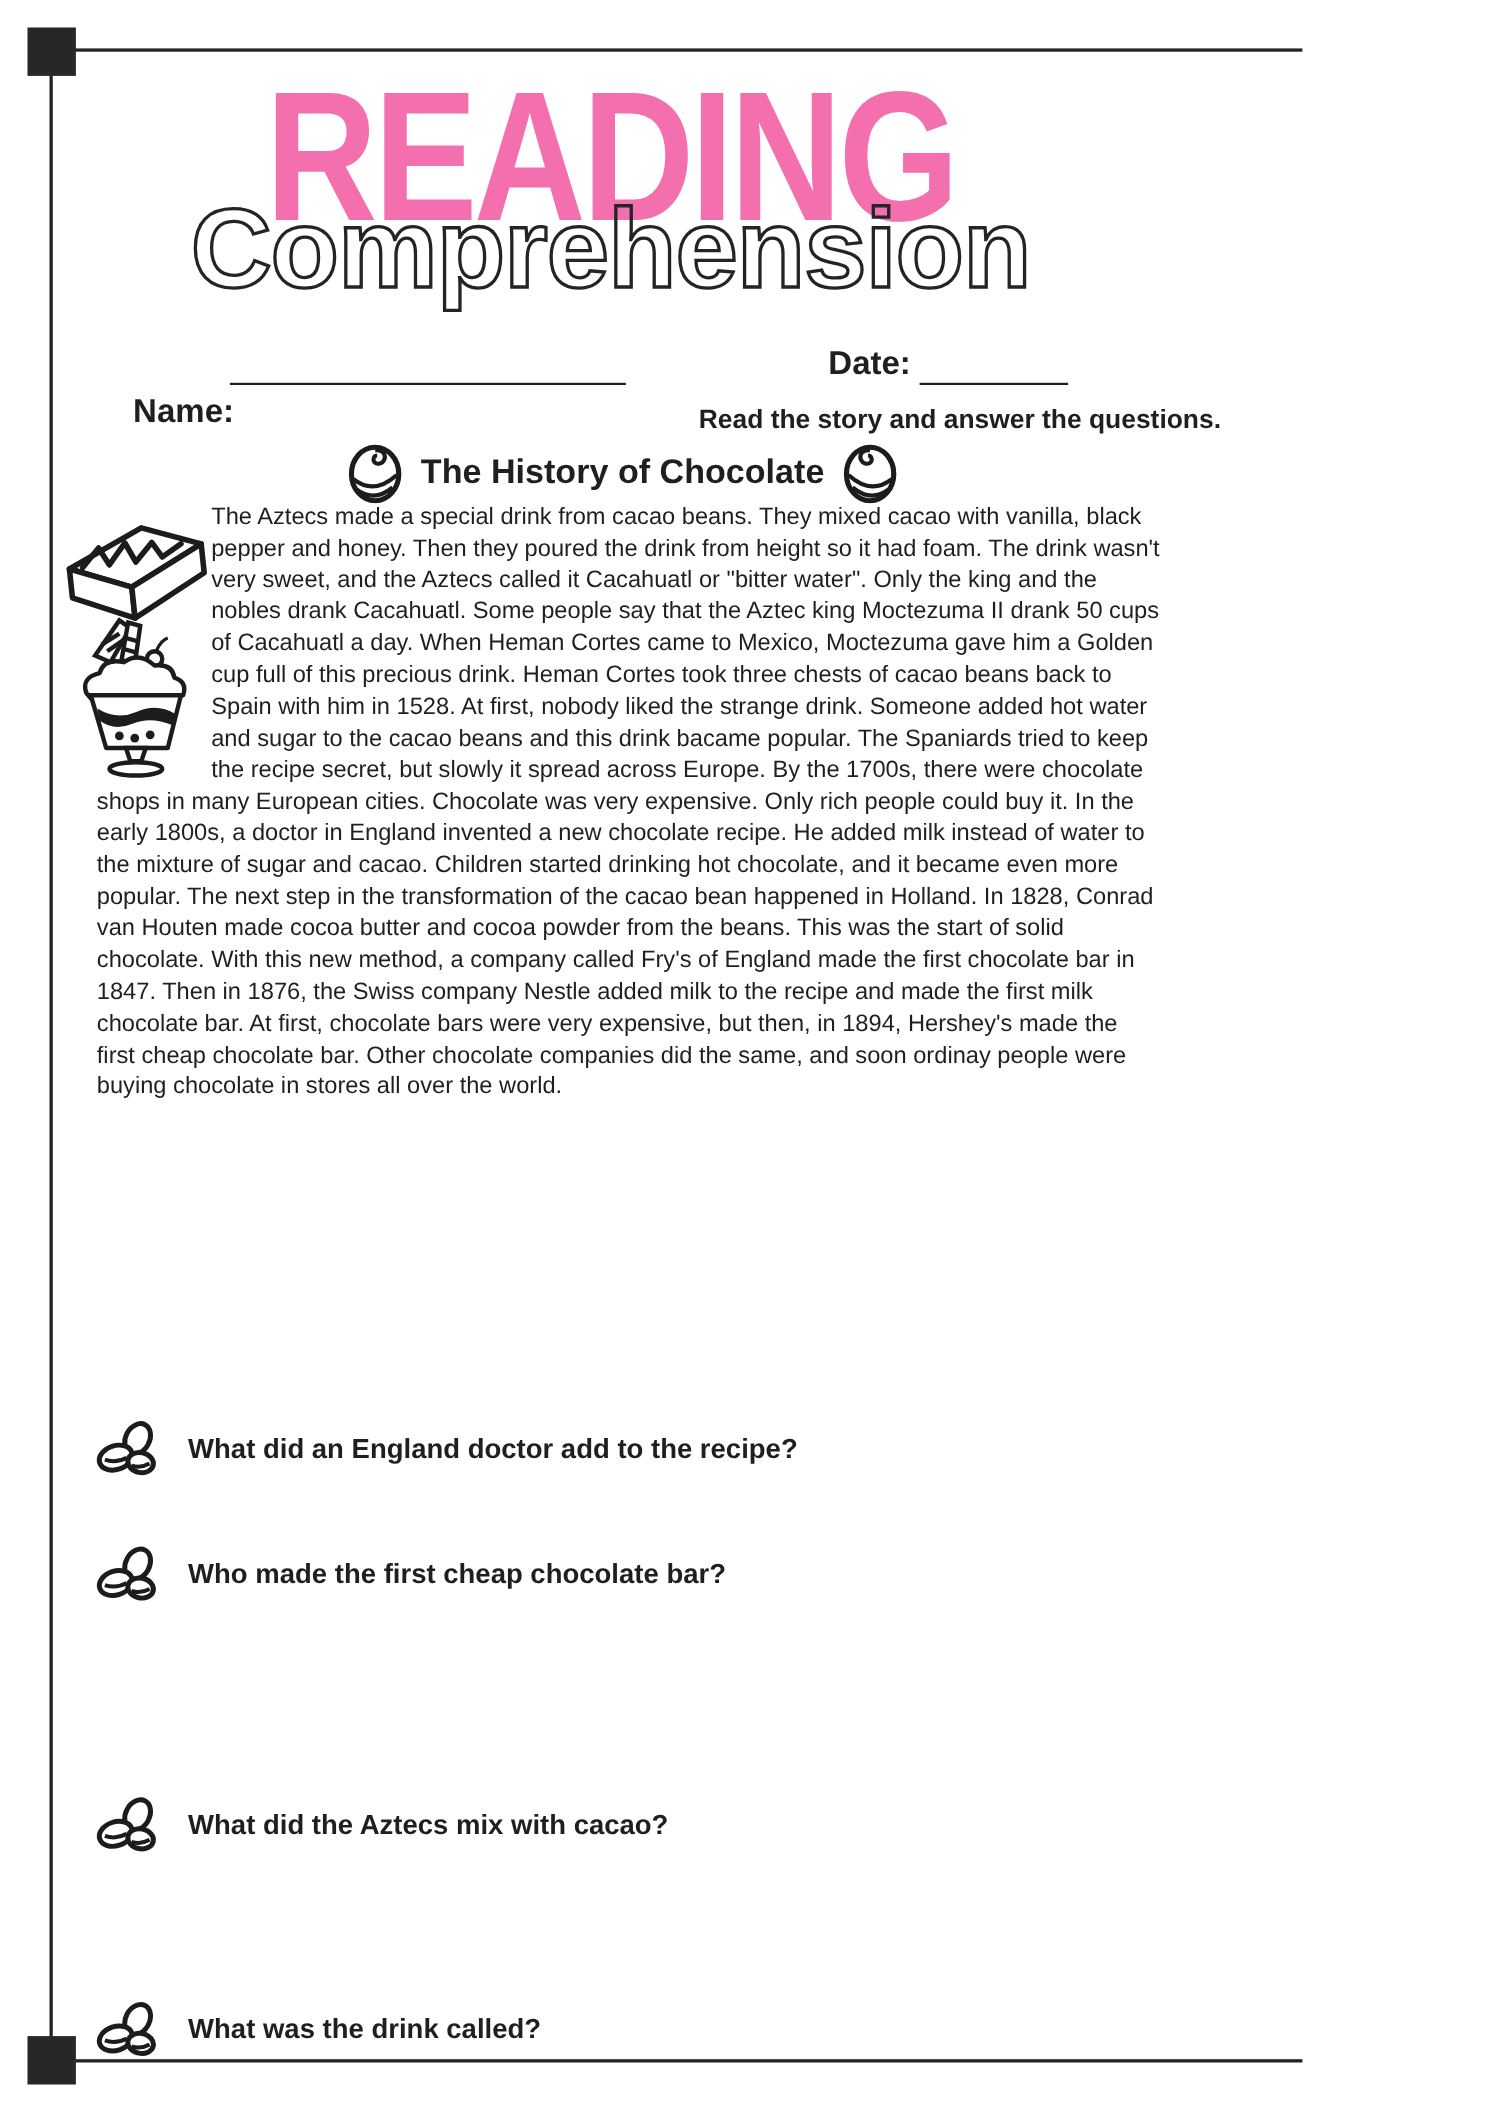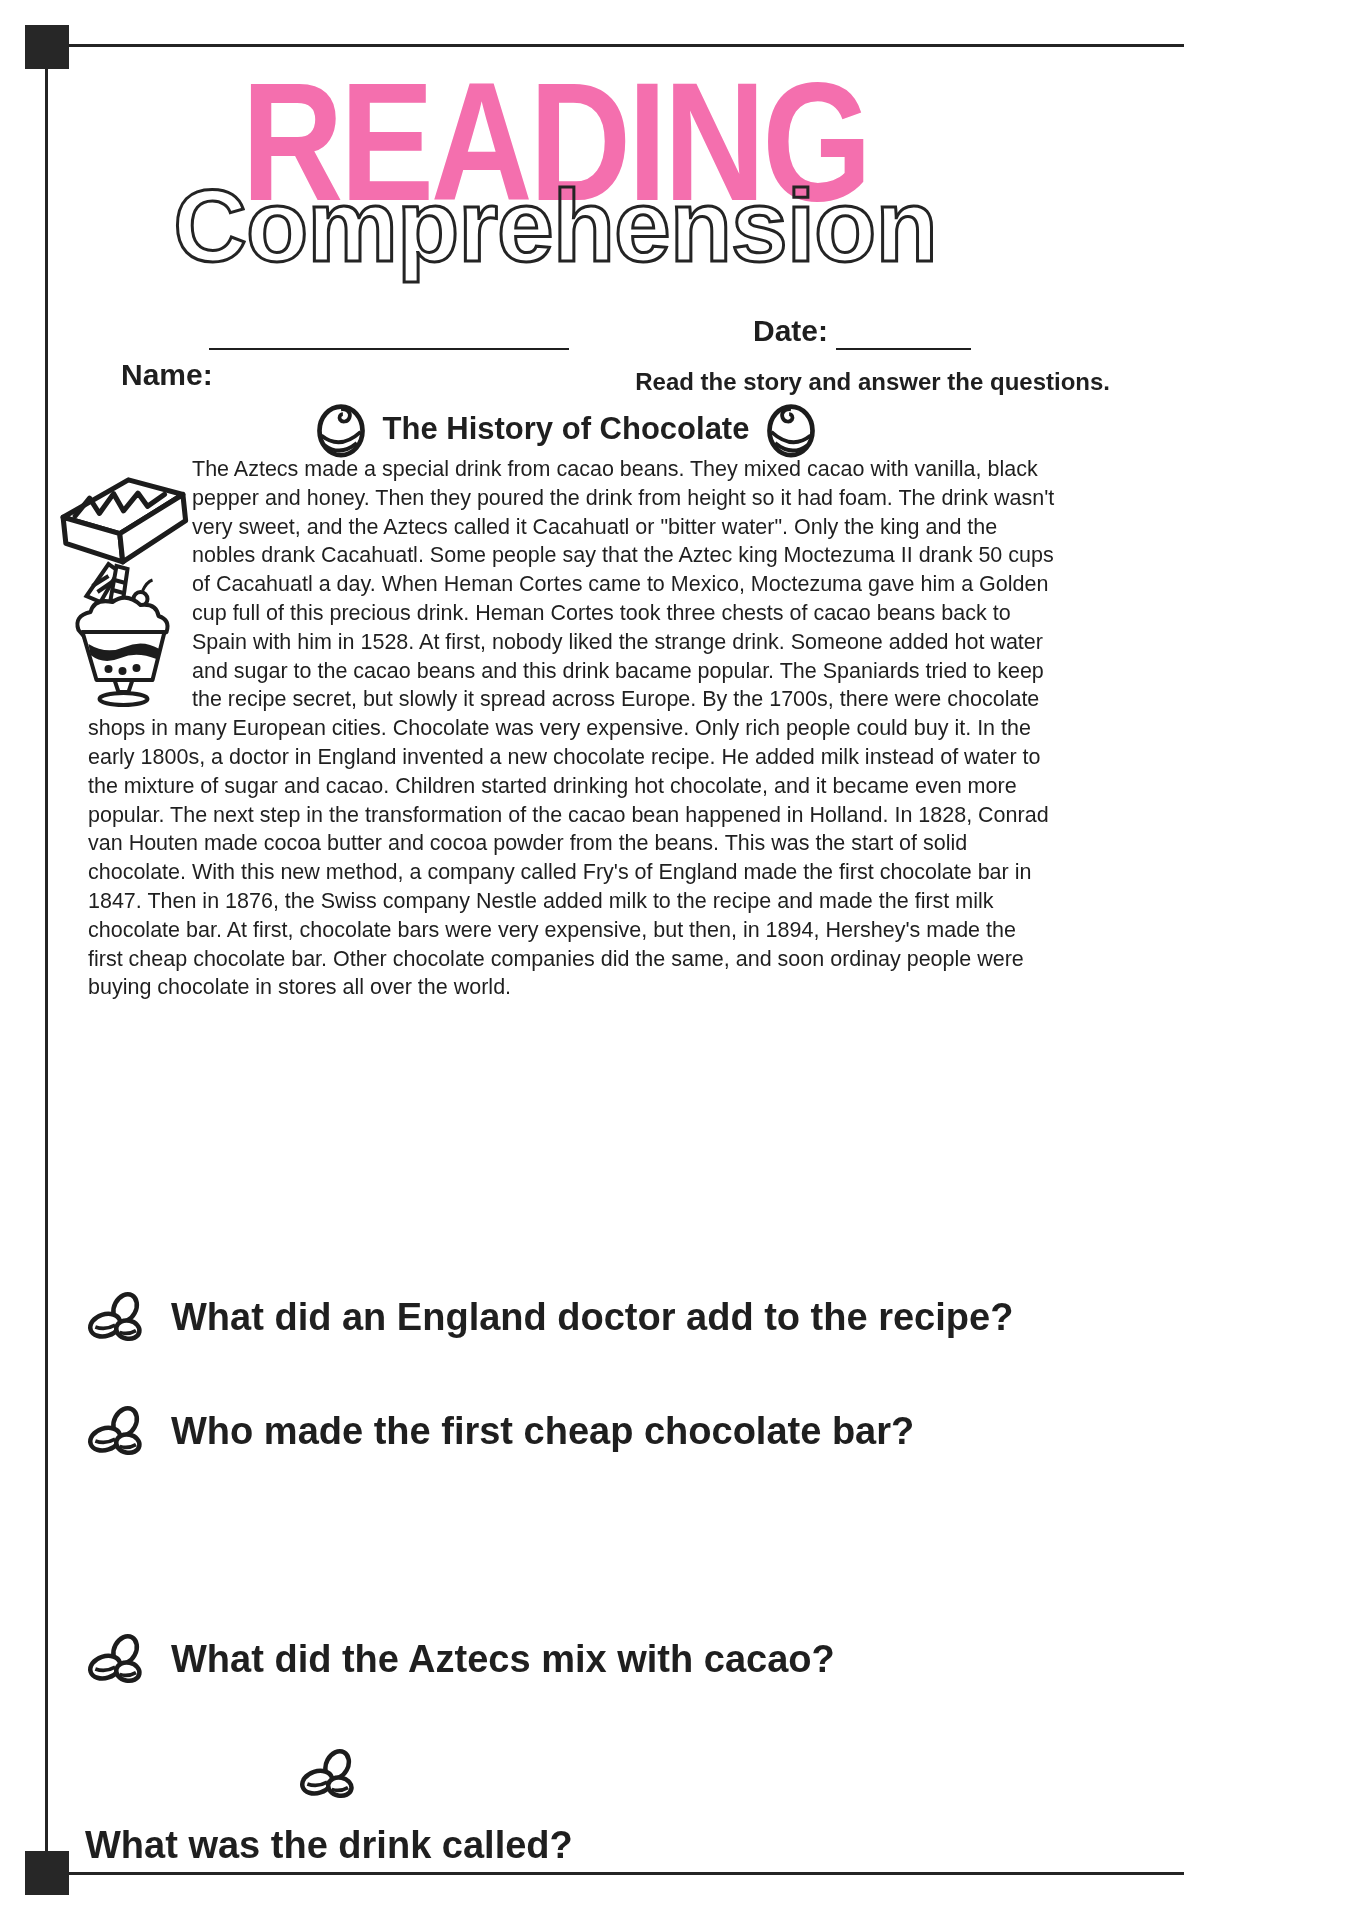--- a/index.html
+++ b/index.html
@@ -75,23 +75,23 @@
   .illu-spacer{float:left;width:104px;height:242px;}
   .story-text{
     margin:0;font-size:21.5px;line-height:28.8px;font-weight:500;
     text-align:left;color:#1f1f1f;
   }
 
   
   .question-row{
     position:absolute;left:85px;display:flex;align-items:center;gap:22px;height:58px;
   }
-  .q1{top:1288px;} .q2{top:1402px;} .q3{top:1518px;} .q4{top:1630px;} .q5{top:1746px;flex-direction:column;}
+  .q1{top:1288px;} .q2{top:1402px;} .q3{top:1518px;} .q4{top:1630px;} .q5{top:1816px;}
   .beans{width:64px;height:56px;flex:0 0 auto;display:block;}
-  .question-label{font-size:38px;font-weight:600;white-space:nowrap;}
+  .question-label{font-size:25px;font-weight:600;white-space:nowrap;}
   .answer-space{position:absolute;left:150px;width:900px;height:58px;}
   .a1{top:1350px;} .a2{top:1464px;} .a3{top:1580px;} .a4{top:1692px;} .a5{top:1808px;}
 </style>
 </head>
 <body>
 
 <div class="page">
 
   <div class="frame"></div>
   <div class="corner tl"></div>

